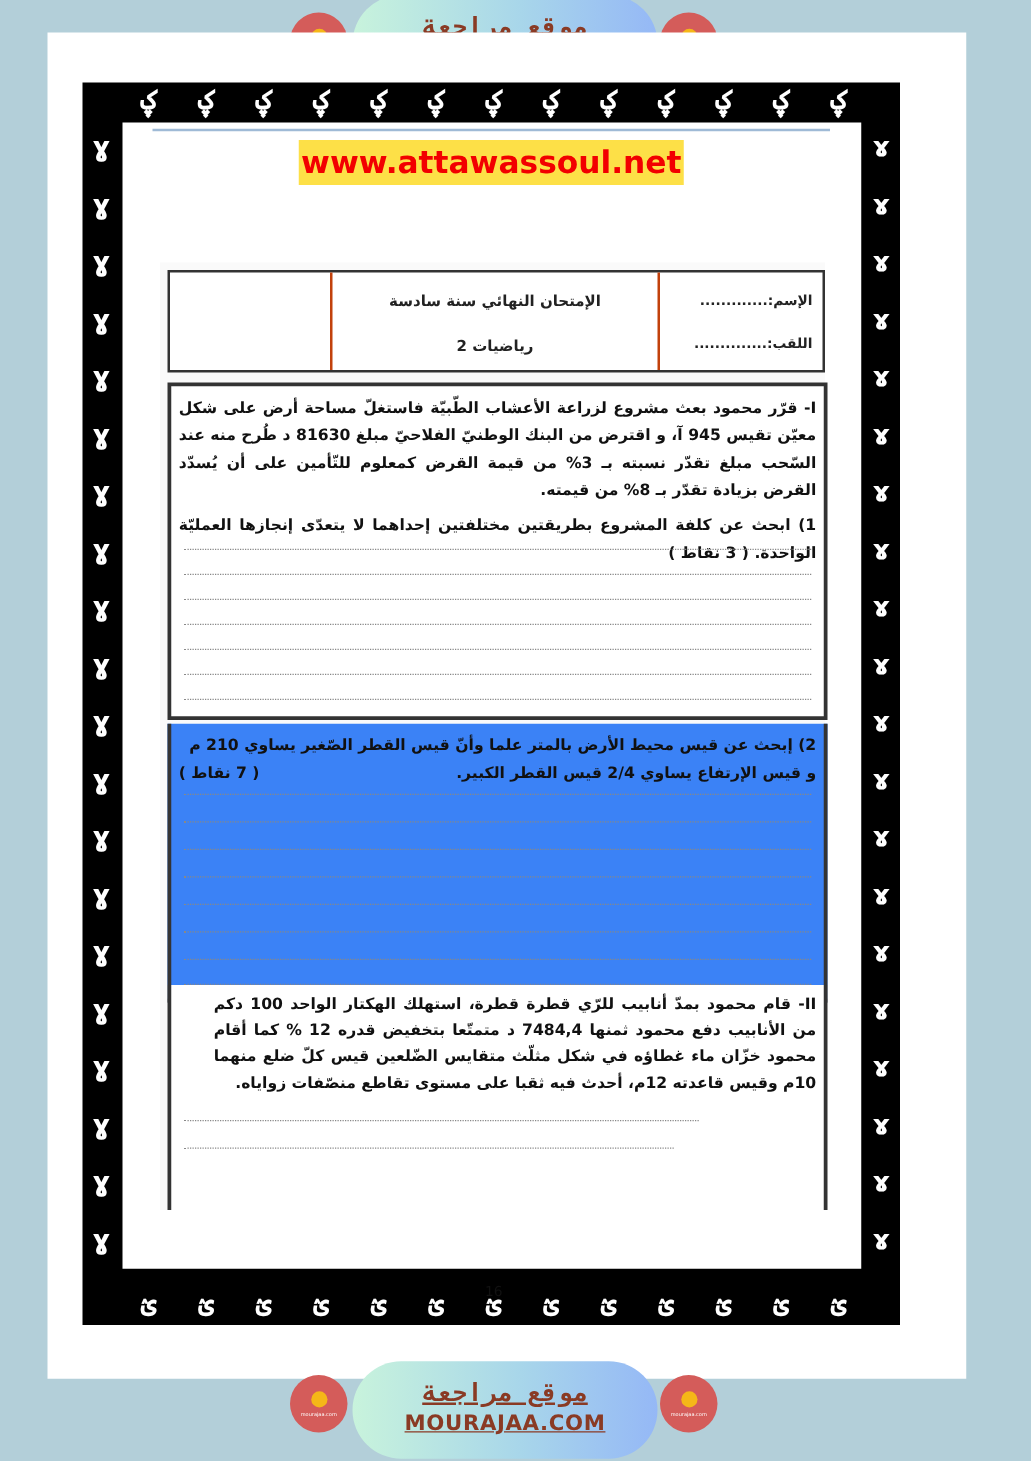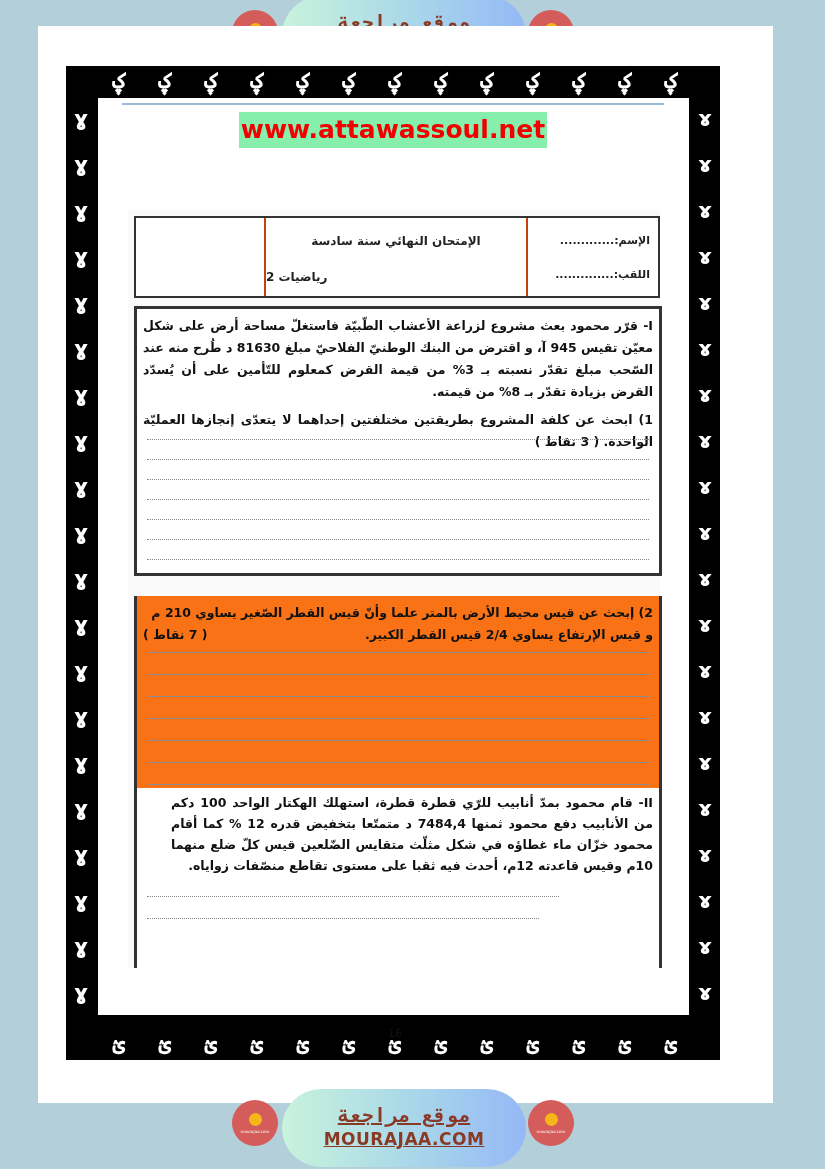--- a/index.html
+++ b/index.html
@@ -19,30 +19,30 @@
   .logo.l{left:232px;} .logo.r{left:528px;}
   .logo .dot{width:13px;height:13px;border-radius:50%;background:#f5b718;margin-bottom:3px;}
   .logo .tx{font-size:4px;color:#fff;line-height:5px;text-align:center;}
   .frame{position:absolute;left:66px;top:66px;width:654px;height:994px;background:#000;}
   .inner{position:absolute;left:98px;top:98px;width:591px;height:917px;background:#fff;}
   .orn-row{position:absolute;height:30px;display:flex;}
   .orn-row span{width:46px;text-align:center;color:#fff;font-size:22px;line-height:30px;font-weight:bold;}
   .orn-col{position:absolute;width:30px;display:flex;flex-direction:column;}
   .orn-col span{height:46px;text-align:center;color:#fff;font-size:22px;line-height:46px;font-weight:bold;}
   .topline{position:absolute;left:122px;top:103px;width:542px;height:2px;background:#9fbad6;}
-  .url{position:absolute;left:239px;top:112px;width:308px;height:36px;background:#86efac;color:#f20000;font-family:"DejaVu Sans",sans-serif;font-weight:bold;font-size:25px;line-height:36px;text-align:center;}
+  .url{position:absolute;left:239px;top:112px;width:308px;height:36px;background:#fde047;color:#f20000;font-family:"DejaVu Sans",sans-serif;font-weight:bold;font-size:25px;line-height:36px;text-align:center;}
   .scan{position:absolute;left:128px;top:210px;width:532px;height:758px;background:#fafafa;}
   .hdr{position:absolute;left:134px;top:216px;width:522px;height:78px;border:2px solid #333;display:flex;direction:rtl;background:#fff;}
   .hdr .c{border-left:2px solid #c2410c;position:relative;}
   .hdr .c1{width:130px;}
   .hdr .c2{width:260px;}
   .hdr .c3{flex:1;border-left:none;}
   .hdr .line{position:absolute;font-size:11px;font-weight:bold;color:#222;white-space:nowrap;}
   .box1{position:absolute;left:134px;top:306px;width:522px;height:264px;border:3px solid #333;background:#fff;}
-  .box2{position:absolute;left:134px;top:596px;width:522px;height:220px;border:3px solid #333;border-top:none;background:#f97316;}
+  .box2{position:absolute;left:134px;top:579px;width:522px;height:220px;border:3px solid #333;border-top:none;background:#3b82f6;}
   .box3{position:absolute;left:134px;top:788px;width:522px;height:180px;border-left:3px solid #333;border-right:3px solid #333;background:#fff;}
   .para{position:absolute;right:6px;left:6px;direction:rtl;text-align:justify;font-weight:bold;font-size:12.5px;line-height:22px;color:#111;}
   .dots{position:absolute;left:10px;right:10px;height:0;border-top:1px dotted #888;}
   .pagenum{position:absolute;left:380px;top:1013px;width:30px;text-align:center;font-size:11px;color:#111;margin-top:14px;}
 </style>
 </head>
 <body>
 
 <div class="banner top">
   <div class="logo l">
@@ -143,21 +143,21 @@
 
 <div class="scan"></div>
 
 <div class="hdr">
   <div class="c c1">
     <div class="line" style="right:8px;top:16px;">الإسم:.............</div>
     <div class="line" style="right:8px;top:50px;">اللقب:..............</div>
   </div>
   <div class="c c2">
     <div class="line" style="left:0;right:0;text-align:center;top:16px;font-size:12px;">الإمتحان النهائي سنة سادسة</div>
-    <div class="line" style="left:0;right:0;text-align:left;top:52px;font-size:12px;">رياضيات 2</div>
+    <div class="line" style="left:0;right:0;text-align:center;top:52px;font-size:12px;">رياضيات 2</div>
   </div>
 </div>
 
 <div class="box1">
   <div class="para" style="top:6px;">I- قرّر محمود بعث مشروع لزراعة الأعشاب الطّبيّة فاستغلّ مساحة أرض على شكل معيّن تقيس 945 آ، و اقترض من البنك الوطنيّ الفلاحيّ مبلغ 81630 د طُرح منه عند السّحب مبلغ تقدّر نسبته بـ 3% من قيمة القرض كمعلوم للتّأمين على أن يُسدّد القرض بزيادة تقدّر بـ 8% من قيمته.</div>
   <div class="para" style="top:100px;">1) ابحث عن كلفة المشروع بطريقتين مختلفتين إحداهما لا يتعدّى إنجازها العمليّة الواحدة. ( 3 نقاط )</div>
   <div class="dots" style="top:130px;"></div>
   <div class="dots" style="top:150px;"></div>
   <div class="dots" style="top:170px;"></div>
   <div class="dots" style="top:190px;"></div>

